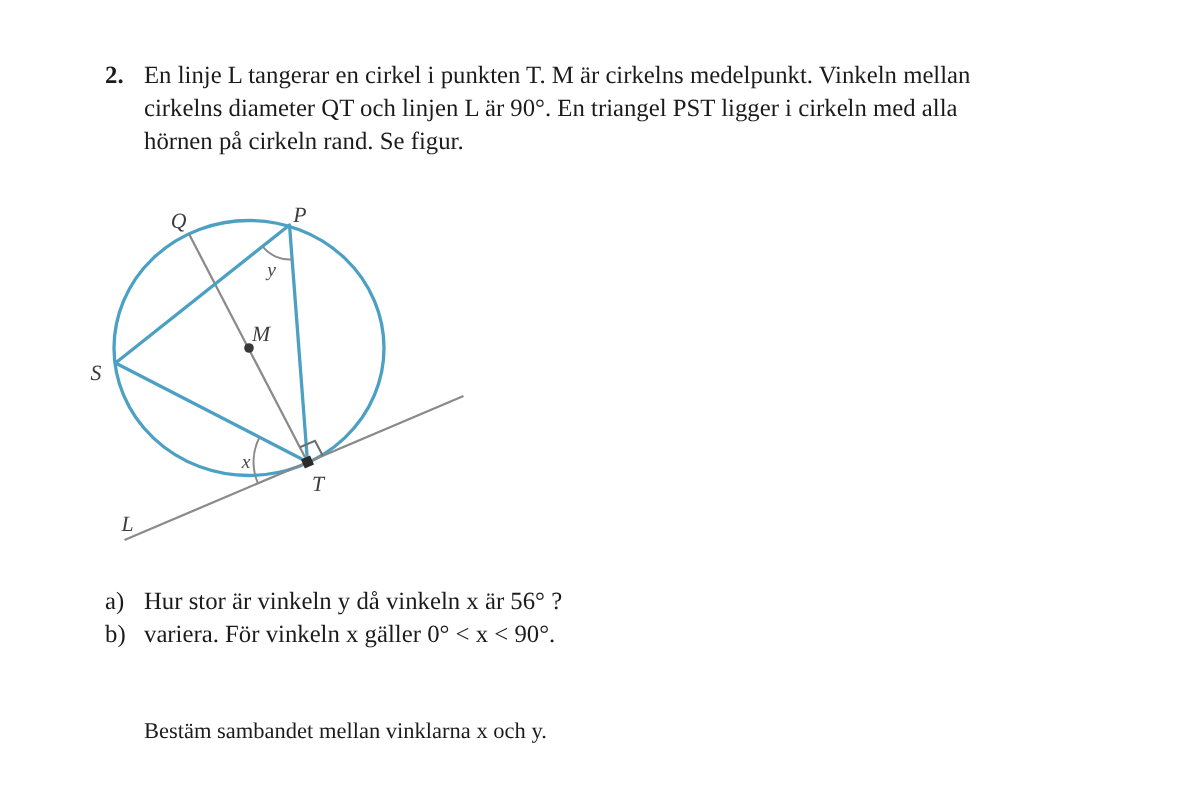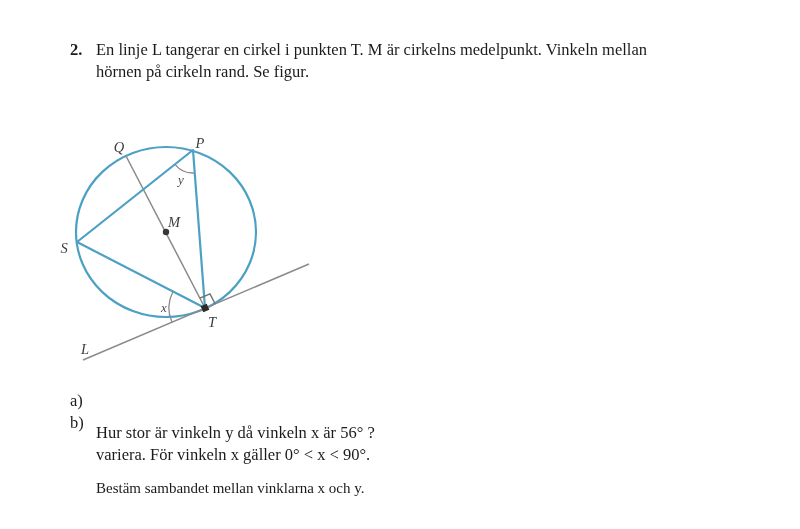--- a/index.html
+++ b/index.html
@@ -40,21 +40,21 @@
     height: 245px;
   }
   .q-row {
     position: absolute;
     left: 70px;
     display: flex;
     font-size: 16.5px;
     line-height: 22.5px;
   }
   .q-label { flex: 0 0 26px; width: 26px; }
-  .q-text div { white-space: nowrap; margin-top: 32px; }
+  .q-text div { white-space: nowrap; }
   .closing {
     position: absolute;
     left: 96px;
     top: 477px;
     font-size: 15px;
     line-height: 22px;
     white-space: nowrap;
   }
   .fig-label {
     font-family: "Liberation Serif", serif;
@@ -71,20 +71,21 @@
 </style>
 </head>
 <body>
 
 <div class="page">
 
   <div class="statement">
     <div class="problem-number">2.</div>
     <div class="statement-lines">
       <div>En linje L tangerar en cirkel i punkten T. M är cirkelns medelpunkt. Vinkeln mellan</div>
+      <div>cirkelns diameter QT och linjen L är 90°. En triangel PST ligger i cirkeln med alla</div>
       <div>hörnen på cirkeln rand. Se figur.</div>
     </div>
   </div>
 
   <div class="figure-wrap">
     <svg width="280" height="245" viewBox="0 0 280 245">
 
       <ellipse cx="126" cy="102" rx="90" ry="85" fill="none" stroke="#4ba0c4" stroke-width="2.2"></ellipse>
 
       <line x1="86" y1="26" x2="165" y2="178" stroke="#8a8a8a" stroke-width="1.5"></line>

